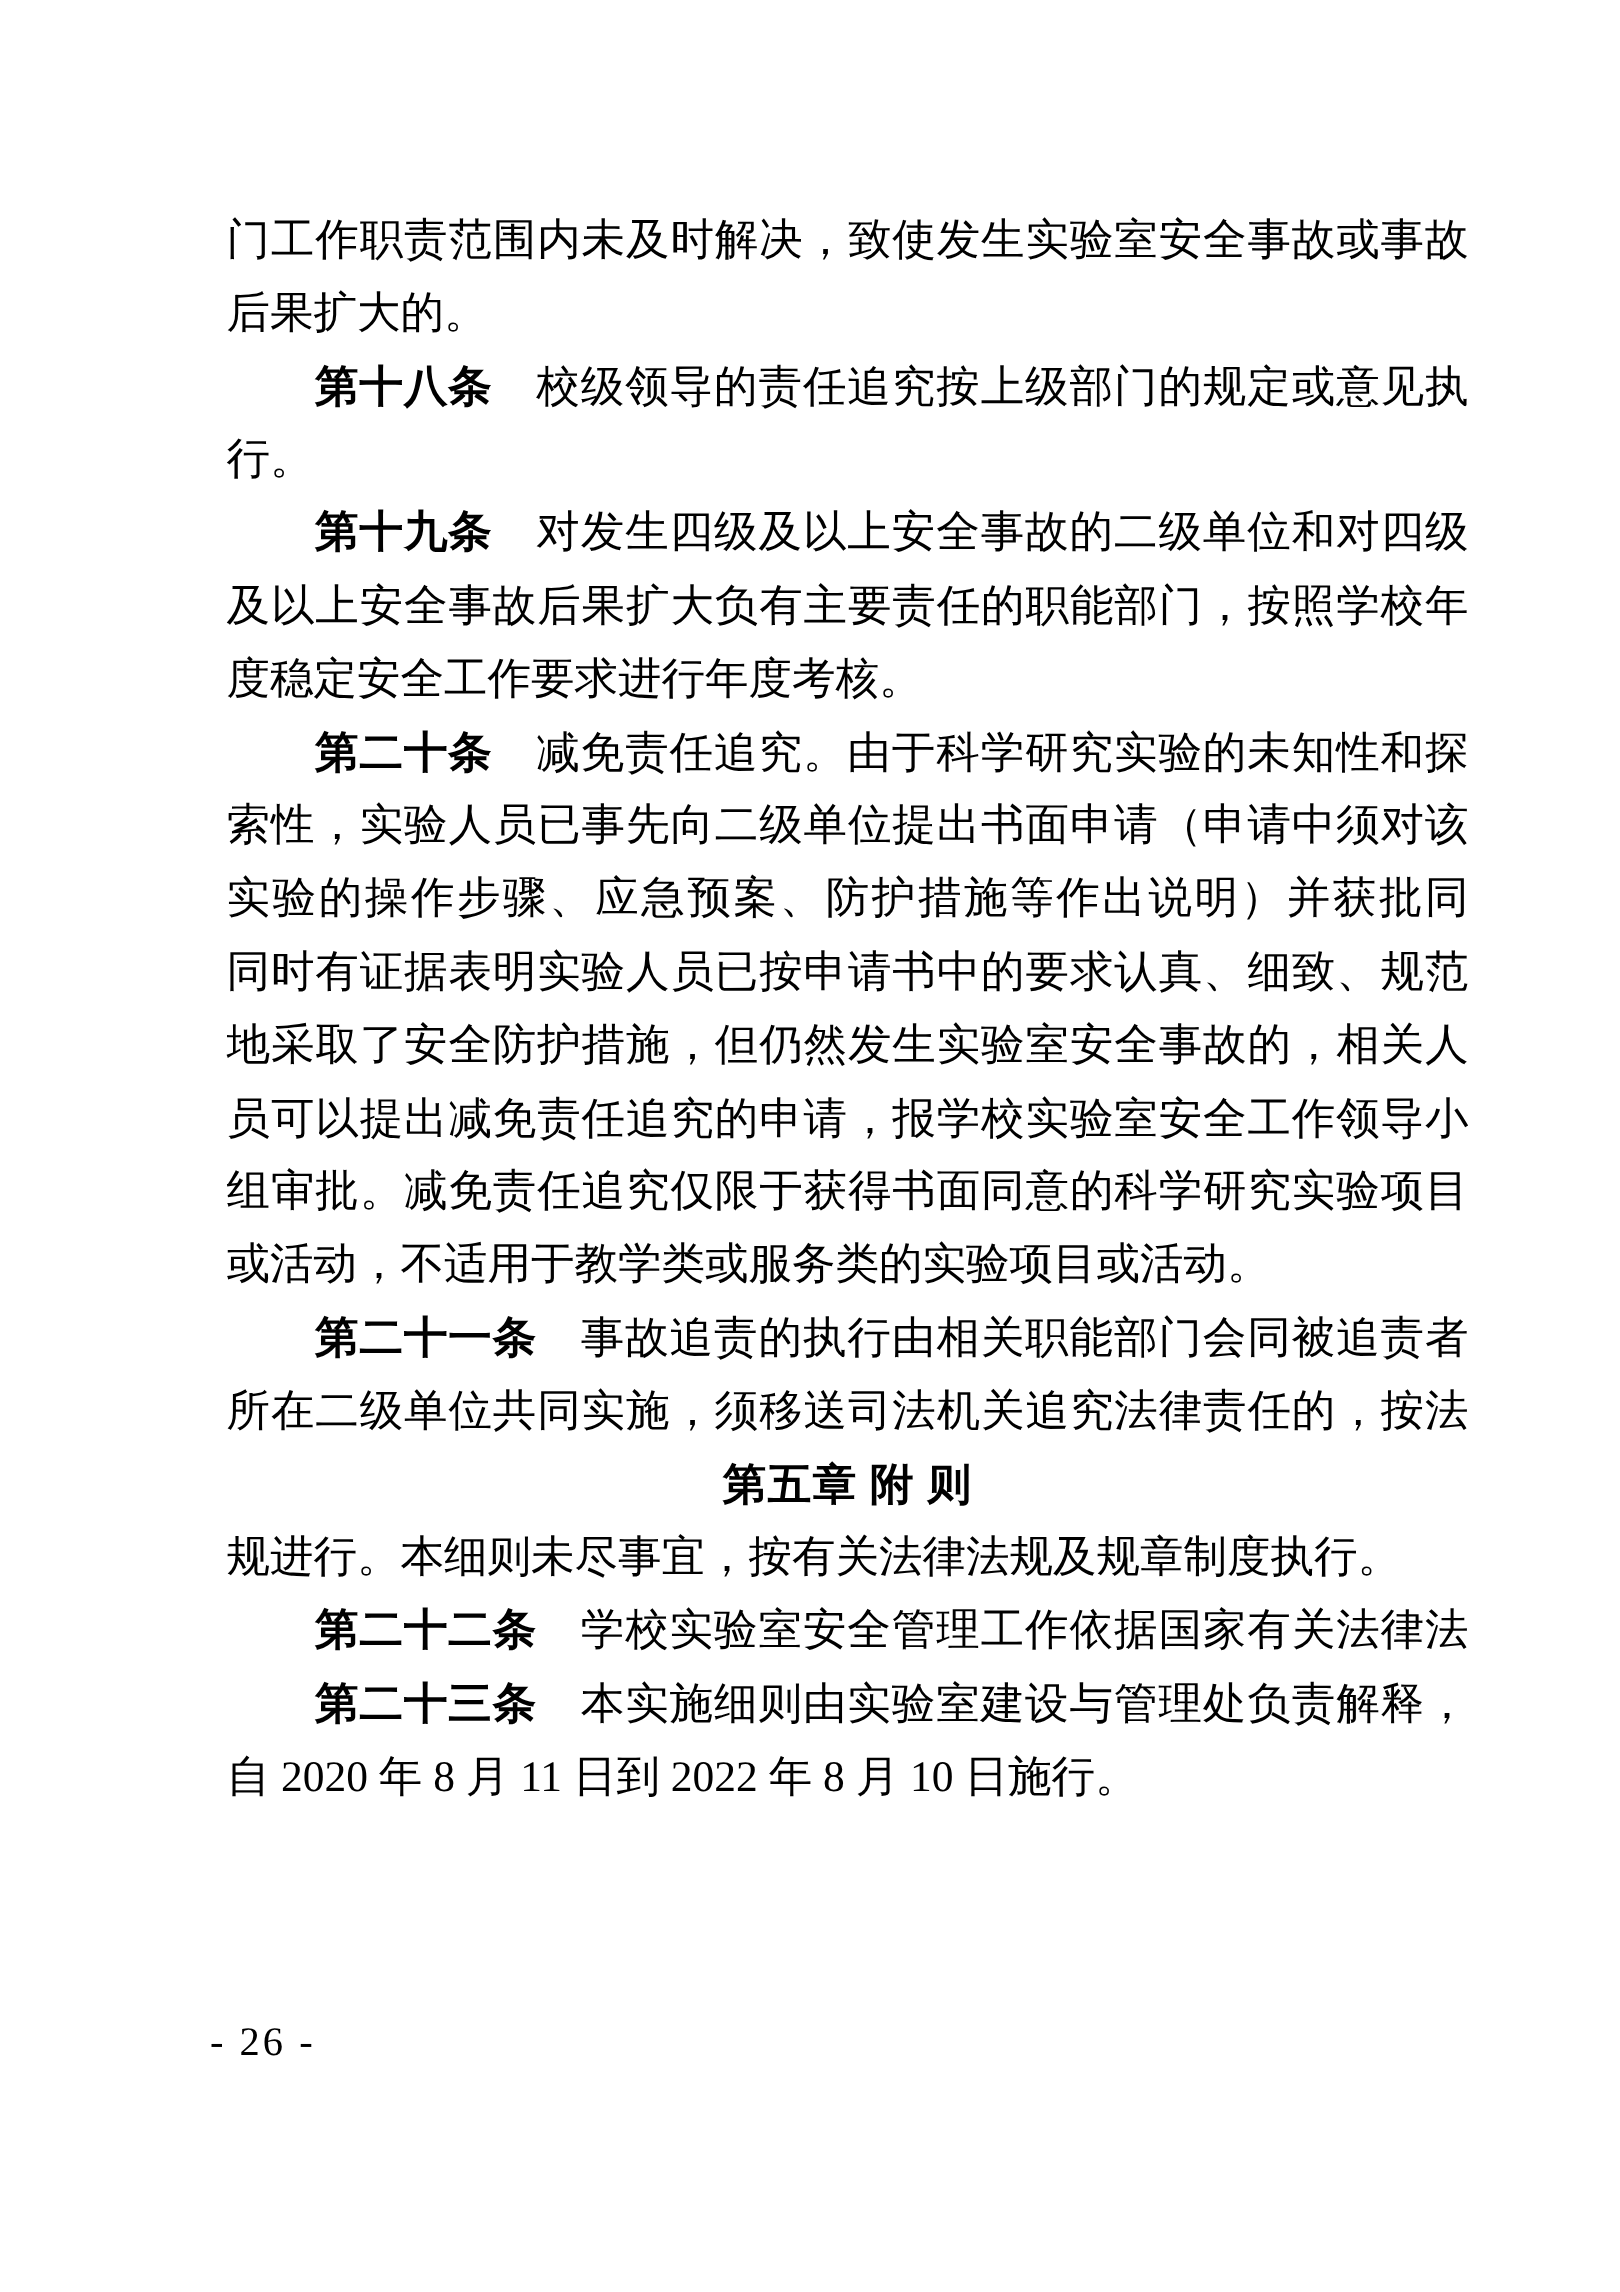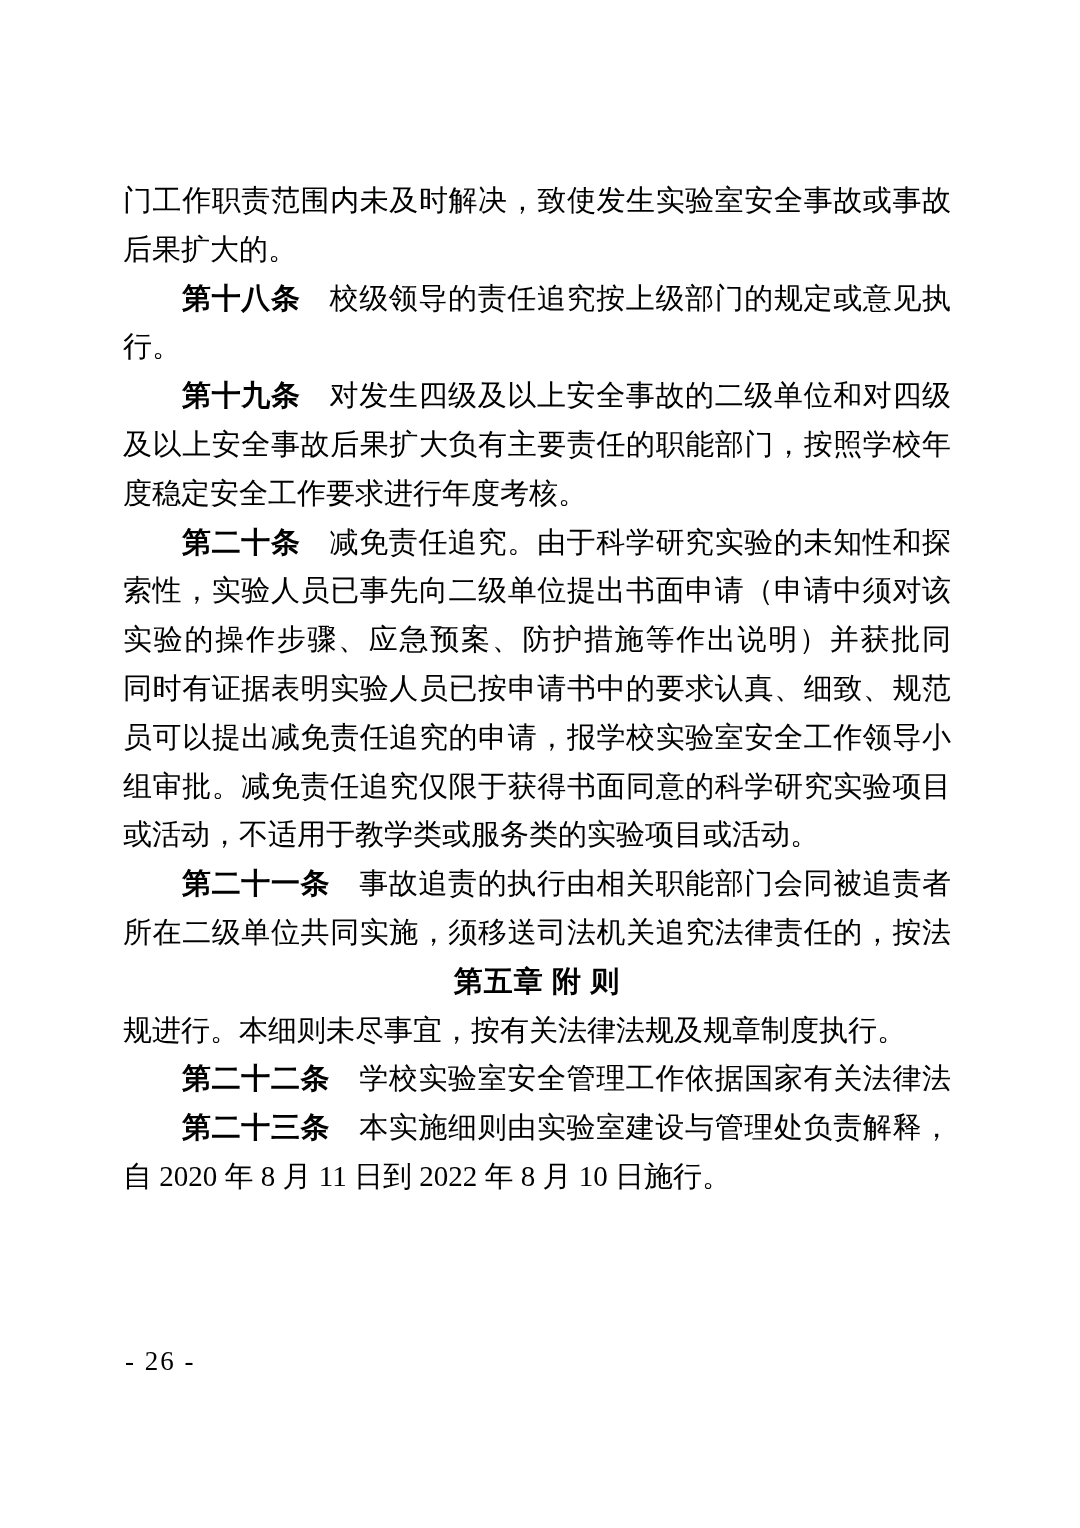--- a/index.html
+++ b/index.html
@@ -12,24 +12,23 @@
   }
   .page {
     position: relative;
     width: 1080px;
     height: 1528px;
     background: #ffffff;
     overflow: hidden;
   }
   .page-body {
     position: absolute;
-    left: 123px;
+    left: 151px;
     top: 136px;
     width: 828px;
-    margin-top: 40px;
   }
   .line {
     font-size: 29px;
     line-height: 48.8px;
     height: 48.8px;
     text-align: justify;
     overflow: hidden;
   }
   .line.fill, .line.fill-indent {
     text-align-last: justify;
@@ -45,21 +44,21 @@
     text-align: center;
     text-align-last: center;
     letter-spacing: 1px;
   }
   .article-no {
     font-weight: 700;
     margin-right: 29px;
   }
   .footer {
     position: absolute;
-    left: 125px;
+    left: 140px;
     top: 1341px;
     font-size: 27px;
     line-height: 40px;
     letter-spacing: 2px;
   }
 </style>
 </head>
 <body>
 
 <div class="page">
@@ -68,20 +67,21 @@
       <div class="line end"><span>后果扩大的。</span></div>
       <div class="line fill-indent"><span class="article-no">第十八条</span><span>校级领导的责任追究按上级部门的规定或意见执</span></div>
       <div class="line end"><span>行。</span></div>
       <div class="line fill-indent"><span class="article-no">第十九条</span><span>对发生四级及以上安全事故的二级单位和对四级</span></div>
       <div class="line fill"><span>及以上安全事故后果扩大负有主要责任的职能部门，按照学校年</span></div>
       <div class="line end"><span>度稳定安全工作要求进行年度考核。</span></div>
       <div class="line fill-indent"><span class="article-no">第二十条</span><span>减免责任追究。由于科学研究实验的未知性和探</span></div>
       <div class="line fill"><span>索性，实验人员已事先向二级单位提出书面申请（申请中须对该</span></div>
       <div class="line fill"><span>实验的操作步骤、应急预案、防护措施等作出说明）并获批同意，</span></div>
       <div class="line fill"><span>同时有证据表明实验人员已按申请书中的要求认真、细致、规范</span></div>
+      <div class="line fill"><span>地采取了安全防护措施，但仍然发生实验室安全事故的，相关人</span></div>
       <div class="line fill"><span>员可以提出减免责任追究的申请，报学校实验室安全工作领导小</span></div>
       <div class="line fill"><span>组审批。减免责任追究仅限于获得书面同意的科学研究实验项目</span></div>
       <div class="line end"><span>或活动，不适用于教学类或服务类的实验项目或活动。</span></div>
       <div class="line fill-indent"><span class="article-no">第二十一条</span><span>事故追责的执行由相关职能部门会同被追责者</span></div>
       <div class="line fill"><span>所在二级单位共同实施，须移送司法机关追究法律责任的，按法</span></div>
       <div class="line heading"><span>第五章 附 则</span></div>
       <div class="line end"><span>规进行。本细则未尽事宜，按有关法律法规及规章制度执行。</span></div>
       <div class="line fill-indent"><span class="article-no">第二十二条</span><span>学校实验室安全管理工作依据国家有关法律法</span></div>
       <div class="line fill-indent"><span class="article-no">第二十三条</span><span>本实施细则由实验室建设与管理处负责解释，</span></div>
       <div class="line end"><span>自 2020 年 8 月 11 日到 2022 年 8 月 10 日施行。</span></div>

